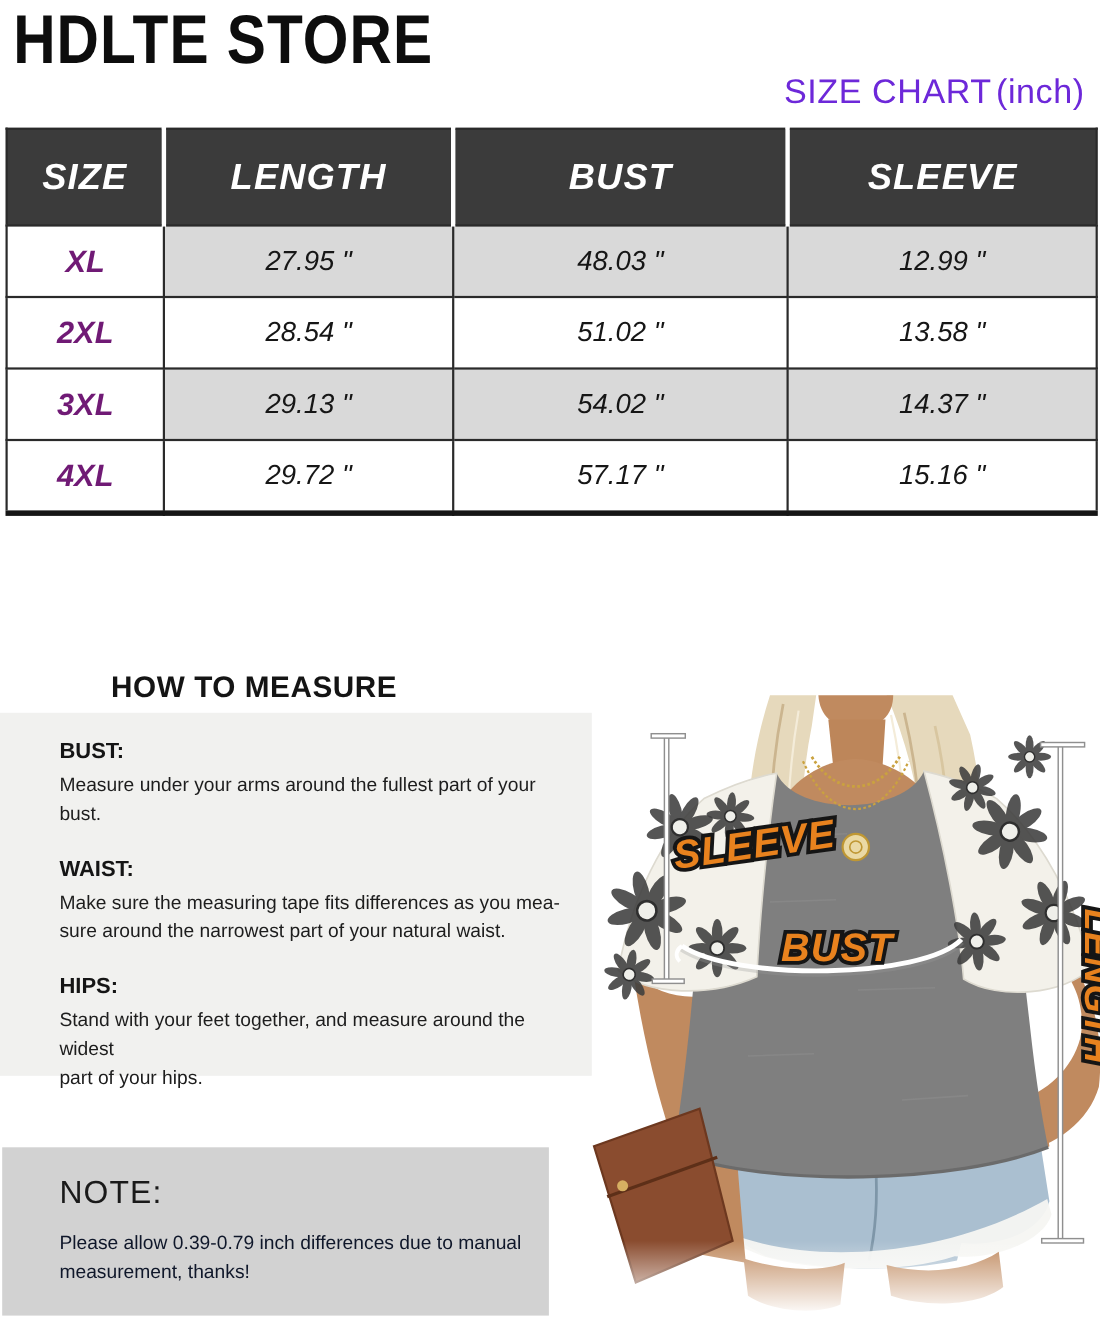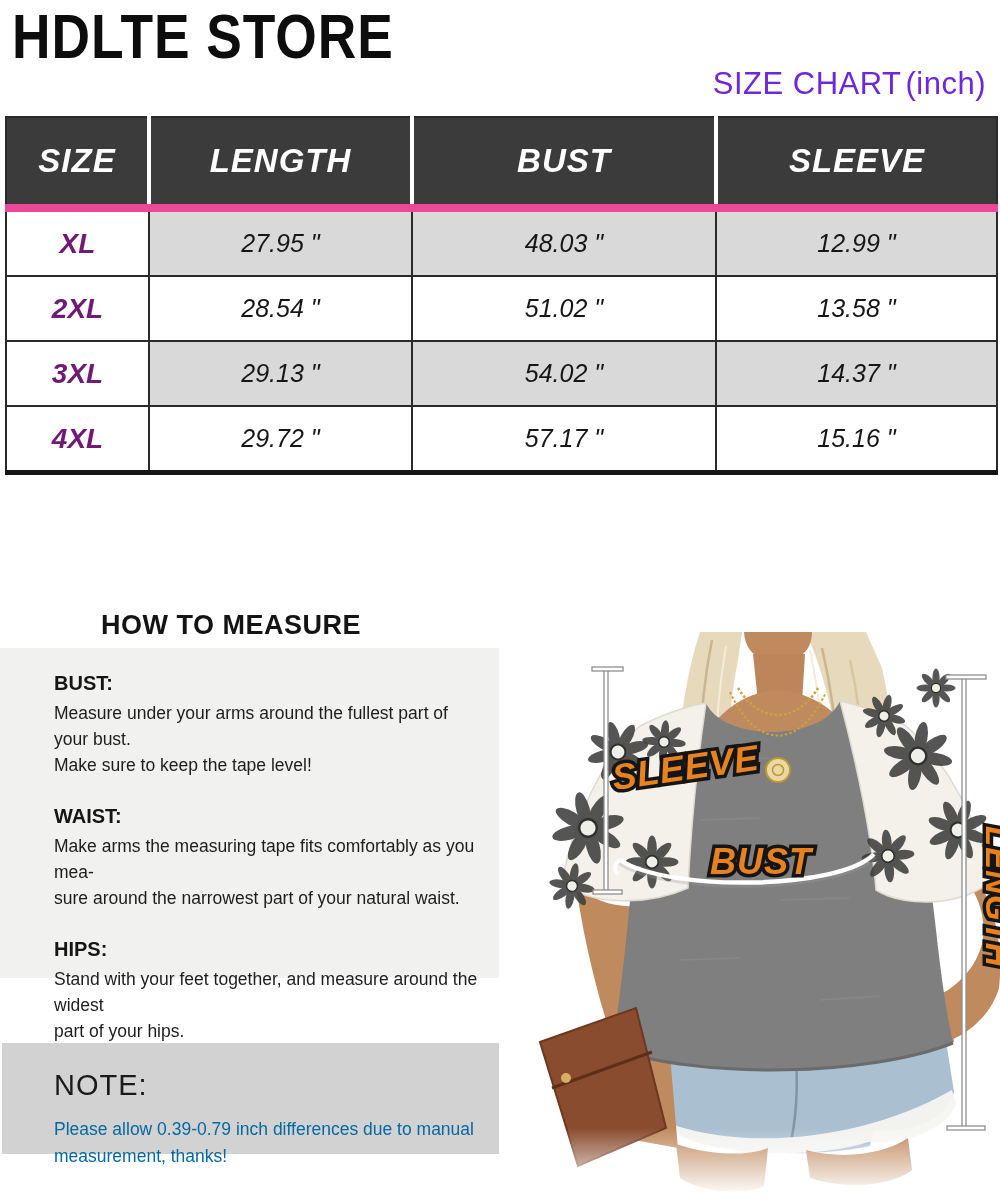--- a/index.html
+++ b/index.html
@@ -15,41 +15,41 @@
     letter-spacing:.5px;white-space:nowrap;}
   .chart-heading .unit{font-weight:400;margin-left:4px;}
 
   
   table.size-chart{position:absolute;left:5px;top:116px;width:991px;border-collapse:collapse;
     table-layout:fixed;border:2px solid #2a2a2a;border-bottom:5px solid #161616;}
   table.size-chart col.c1{width:143px;} table.size-chart col.c2{width:263px;}
   table.size-chart col.c3{width:304px;} table.size-chart col.c4{width:281px;}
   table.size-chart th{height:84px;background:#3b3b3b;color:#fff;font-style:italic;
     font-weight:bold;font-size:33px;letter-spacing:1px;border-left:4px solid #fff;
-    border-bottom:8px solid #ec4899;}
+    border-bottom:1px solid #ec4899;}
   table.size-chart th:first-child{border-left:none;}
   table.size-chart td{height:61px;border:2px solid #2a2a2a;text-align:center;
     font-style:italic;font-size:25px;color:#161616;background:#fff;}
   table.size-chart td.size-cell{font-weight:bold;font-size:28px;color:#701a75;text-align:center;}
   table.size-chart tr.shaded td.val{background:#d9d9d9;}
 
   
   .htm-title{position:absolute;left:53px;top:610px;font-size:27px;font-weight:bold;
     letter-spacing:.5px;color:#141414;margin-left:48px;}
-  .measure-panel{position:absolute;left:0px;top:648px;width:499px;height:330px;
+  .measure-panel{position:absolute;left:0px;top:648px;width:538px;height:330px;
     background:#f1f1ef;box-sizing:border-box;padding:24px 18px 0 54px;}
   .measure-section{margin-bottom:27px;}
   .measure-section h3{margin:0 0 5px 0;font-size:20px;font-weight:bold;color:#151515;}
   .measure-section .line{font-size:17.5px;line-height:26px;color:#1d1d1d;}
 
   
-  .note-box{position:absolute;left:2px;top:1043px;width:497px;height:111px;background:#d2d2d2;
+  .note-box{position:absolute;left:2px;top:1043px;width:497px;height:153px;background:#d2d2d2;
     box-sizing:border-box;padding:26px 18px 0 52px;}
   .note-box h2{margin:0 0 14px 0;font-size:29px;font-weight:400;letter-spacing:1px;color:#1a1a1a;}
-  .note-box .line{font-size:17.5px;line-height:27px;color:#0369a1;}
+  .note-box .line{font-size:17.5px;line-height:27px;color:#0f172a;}
 
   
   .figure{position:absolute;left:500px;top:595px;width:500px;height:609px;}
   .measure-label{fill:#e8821e;stroke:#151515;stroke-width:7px;paint-order:stroke;
     font-weight:bold;font-style:italic;letter-spacing:1px;
     font-family:"Liberation Sans",sans-serif;}
 </style>
 </head>
 <body>
 
@@ -103,25 +103,24 @@
       </tr>
     </tbody>
   </table>
 
   <div class="htm-title">HOW TO MEASURE</div>
 
   <div class="measure-panel">
     <div class="measure-section">
       <h3>BUST:</h3>
       <div class="line">Measure under your arms around the fullest part of your bust.</div>
-      <div class="line">Make sure to keep the tape level!</div>
     </div>
     <div class="measure-section">
       <h3>WAIST:</h3>
-      <div class="line">Make arms the measuring tape fits comfortably as you mea-</div>
+      <div class="line">Make sure the measuring tape fits differences as you mea-</div>
       <div class="line">sure around the narrowest part of your natural waist.</div>
     </div>
     <div class="measure-section">
       <h3>HIPS:</h3>
       <div class="line">Stand with your feet together, and measure around the widest</div>
       <div class="line">part of your hips.</div>
     </div>
   </div>
 
   <div class="note-box">

